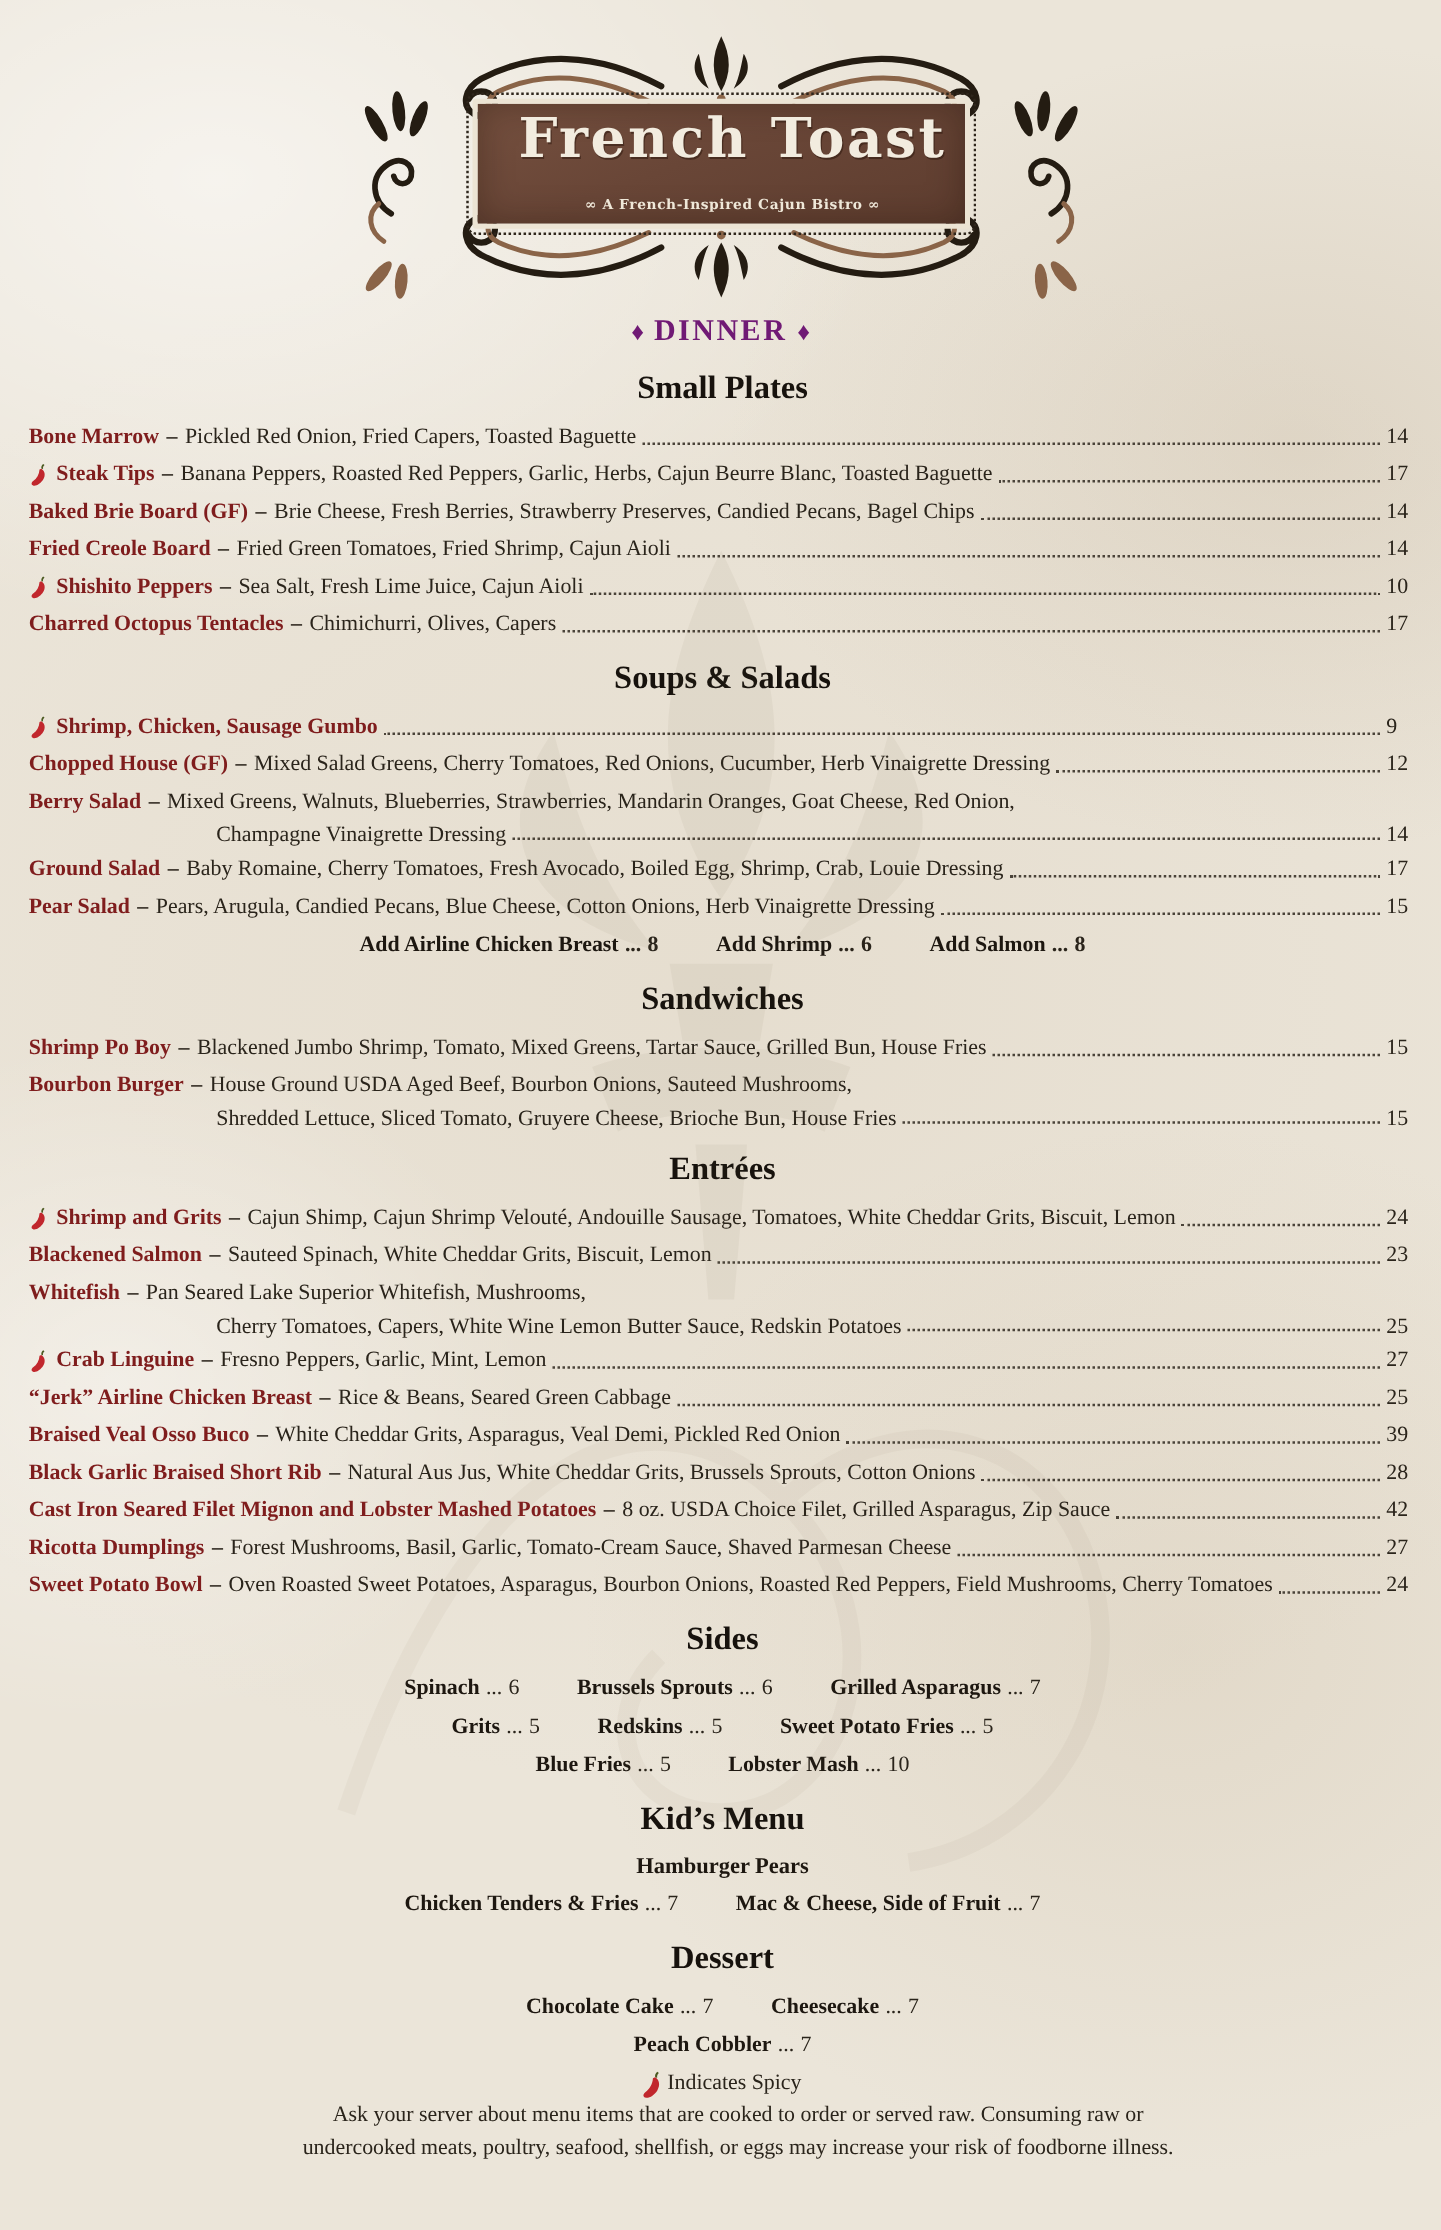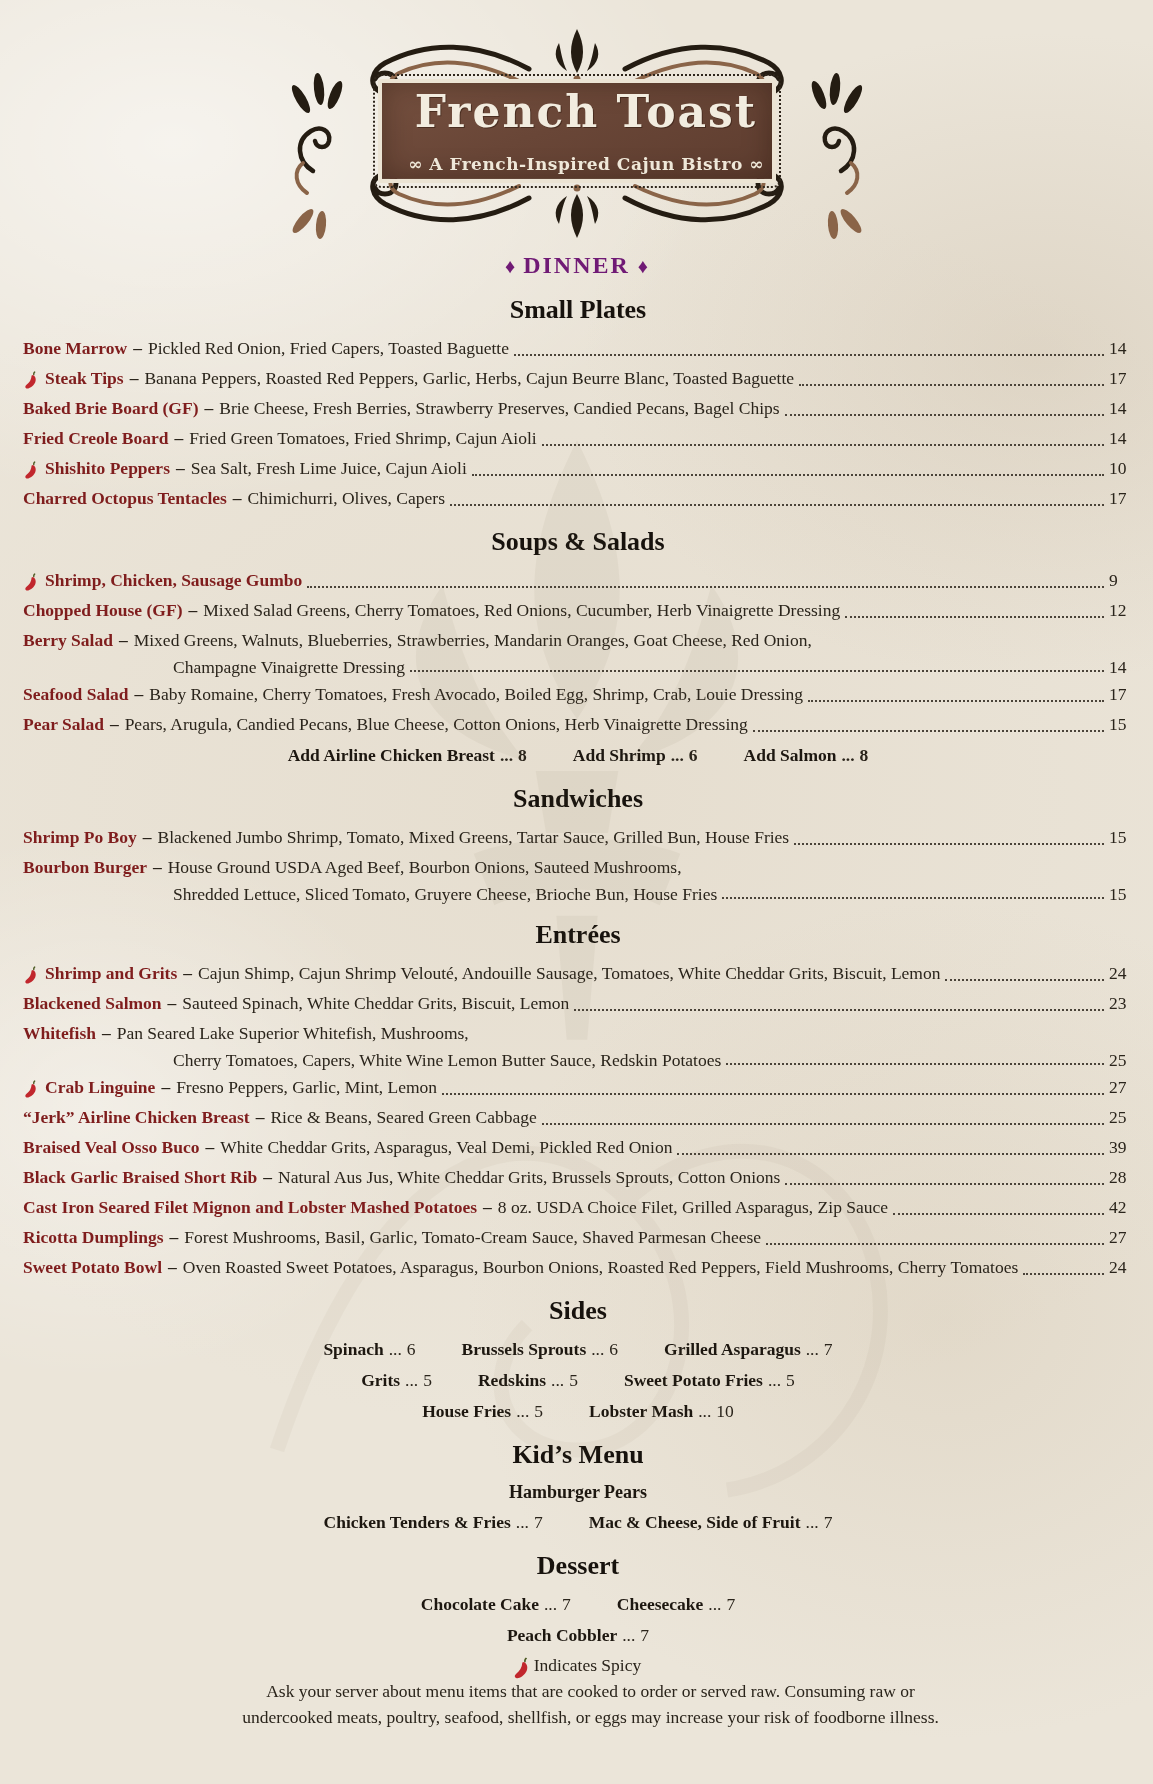--- a/index.html
+++ b/index.html
@@ -26,21 +26,21 @@
     background:linear-gradient(160deg,#75503f 0%,#694637 45%,#5e3d2f 100%);
     border:4px solid #ece4d4;outline:2px dotted #2f261c;outline-offset:3px;border-radius:3px;
     box-shadow:inset 0 0 28px rgba(30,15,5,.35);
     display:flex;flex-direction:column;align-items:center;justify-content:center;padding-left:19px;
   }
   .logo-title{
     font-family:"DejaVu Serif", serif;font-weight:bold;font-size:44px;line-height:46px;
     color:#f2ecdf;letter-spacing:2px;text-shadow:1px 1px 0 rgba(40,20,10,.5);
   }
   .logo-subtitle{
-    font-family:"DejaVu Serif", serif;font-weight:bold;font-size:17px;line-height:18px;
+    font-family:"DejaVu Serif", serif;font-weight:bold;font-size:11px;line-height:18px;
     color:#efe8d9;letter-spacing:.5px;margin-top:20px;
   }
 
   
   .dinner{ text-align:center;font-weight:bold;font-size:24px;line-height:30px;margin:10px 0 6px;letter-spacing:2px;color:#701a75;}
   .dinner .orn{font-size:20px;letter-spacing:0;margin:0 8px;}
   .section-title{text-align:center;font-weight:bold;font-size:26px;line-height:32px;margin:13px 0 7px;color:#17120d;}
 
   
   .menu-body{padding:0 20px 0 23px;}
@@ -248,21 +248,21 @@
           <span class="mi-desc">Mixed Greens, Walnuts, Blueberries, Strawberries, Mandarin Oranges, Goat Cheese, Red Onion,</span>
         </div>
         <div class="mi-line cont">
           <span class="mi-desc">Champagne Vinaigrette Dressing</span>
           <span class="leader"></span>
           <span class="price">14</span>
         </div>
       </div>
       <div class="mi">
         <div class="mi-line">
-          <span class="mi-name">Seafood Salad</span>
+          <span class="mi-name">Ground Salad</span>
           <span class="mi-sep">–</span>
           <span class="mi-desc">Baby Romaine, Cherry Tomatoes, Fresh Avocado, Boiled Egg, Shrimp, Crab, Louie Dressing</span>
           <span class="leader"></span>
           <span class="price">17</span>
         </div>
       </div>
       <div class="mi">
         <div class="mi-line">
           <span class="mi-name">Pear Salad</span>
           <span class="mi-sep">–</span>
@@ -411,21 +411,21 @@
         <span class="cell"><b class="lbl">Spinach</b><span class="dots">...</span><span class="num">6</span></span>
         <span class="cell"><b class="lbl">Brussels Sprouts</b><span class="dots">...</span><span class="num">6</span></span>
         <span class="cell"><b class="lbl">Grilled Asparagus</b><span class="dots">...</span><span class="num">7</span></span>
       </div>
       <div class="centered-row">
         <span class="cell"><b class="lbl">Grits</b><span class="dots">...</span><span class="num">5</span></span>
         <span class="cell"><b class="lbl">Redskins</b><span class="dots">...</span><span class="num">5</span></span>
         <span class="cell"><b class="lbl">Sweet Potato Fries</b><span class="dots">...</span><span class="num">5</span></span>
       </div>
       <div class="centered-row">
-        <span class="cell"><b class="lbl">House Fries</b><span class="dots">...</span><span class="num">5</span></span>
+        <span class="cell"><b class="lbl">Blue Fries</b><span class="dots">...</span><span class="num">5</span></span>
         <span class="cell"><b class="lbl">Lobster Mash</b><span class="dots">...</span><span class="num">10</span></span>
       </div>
     </section>
     <section class="menu-section">
       <h2 class="section-title">Kid’s Menu</h2>
       <div class="feat-name">Hamburger Pears</div>
       <div class="centered-row">
         <span class="cell"><b class="lbl">Chicken Tenders &amp; Fries</b><span class="dots">...</span><span class="num">7</span></span>
         <span class="cell"><b class="lbl">Mac &amp; Cheese, Side of Fruit</b><span class="dots">...</span><span class="num">7</span></span>
       </div>

